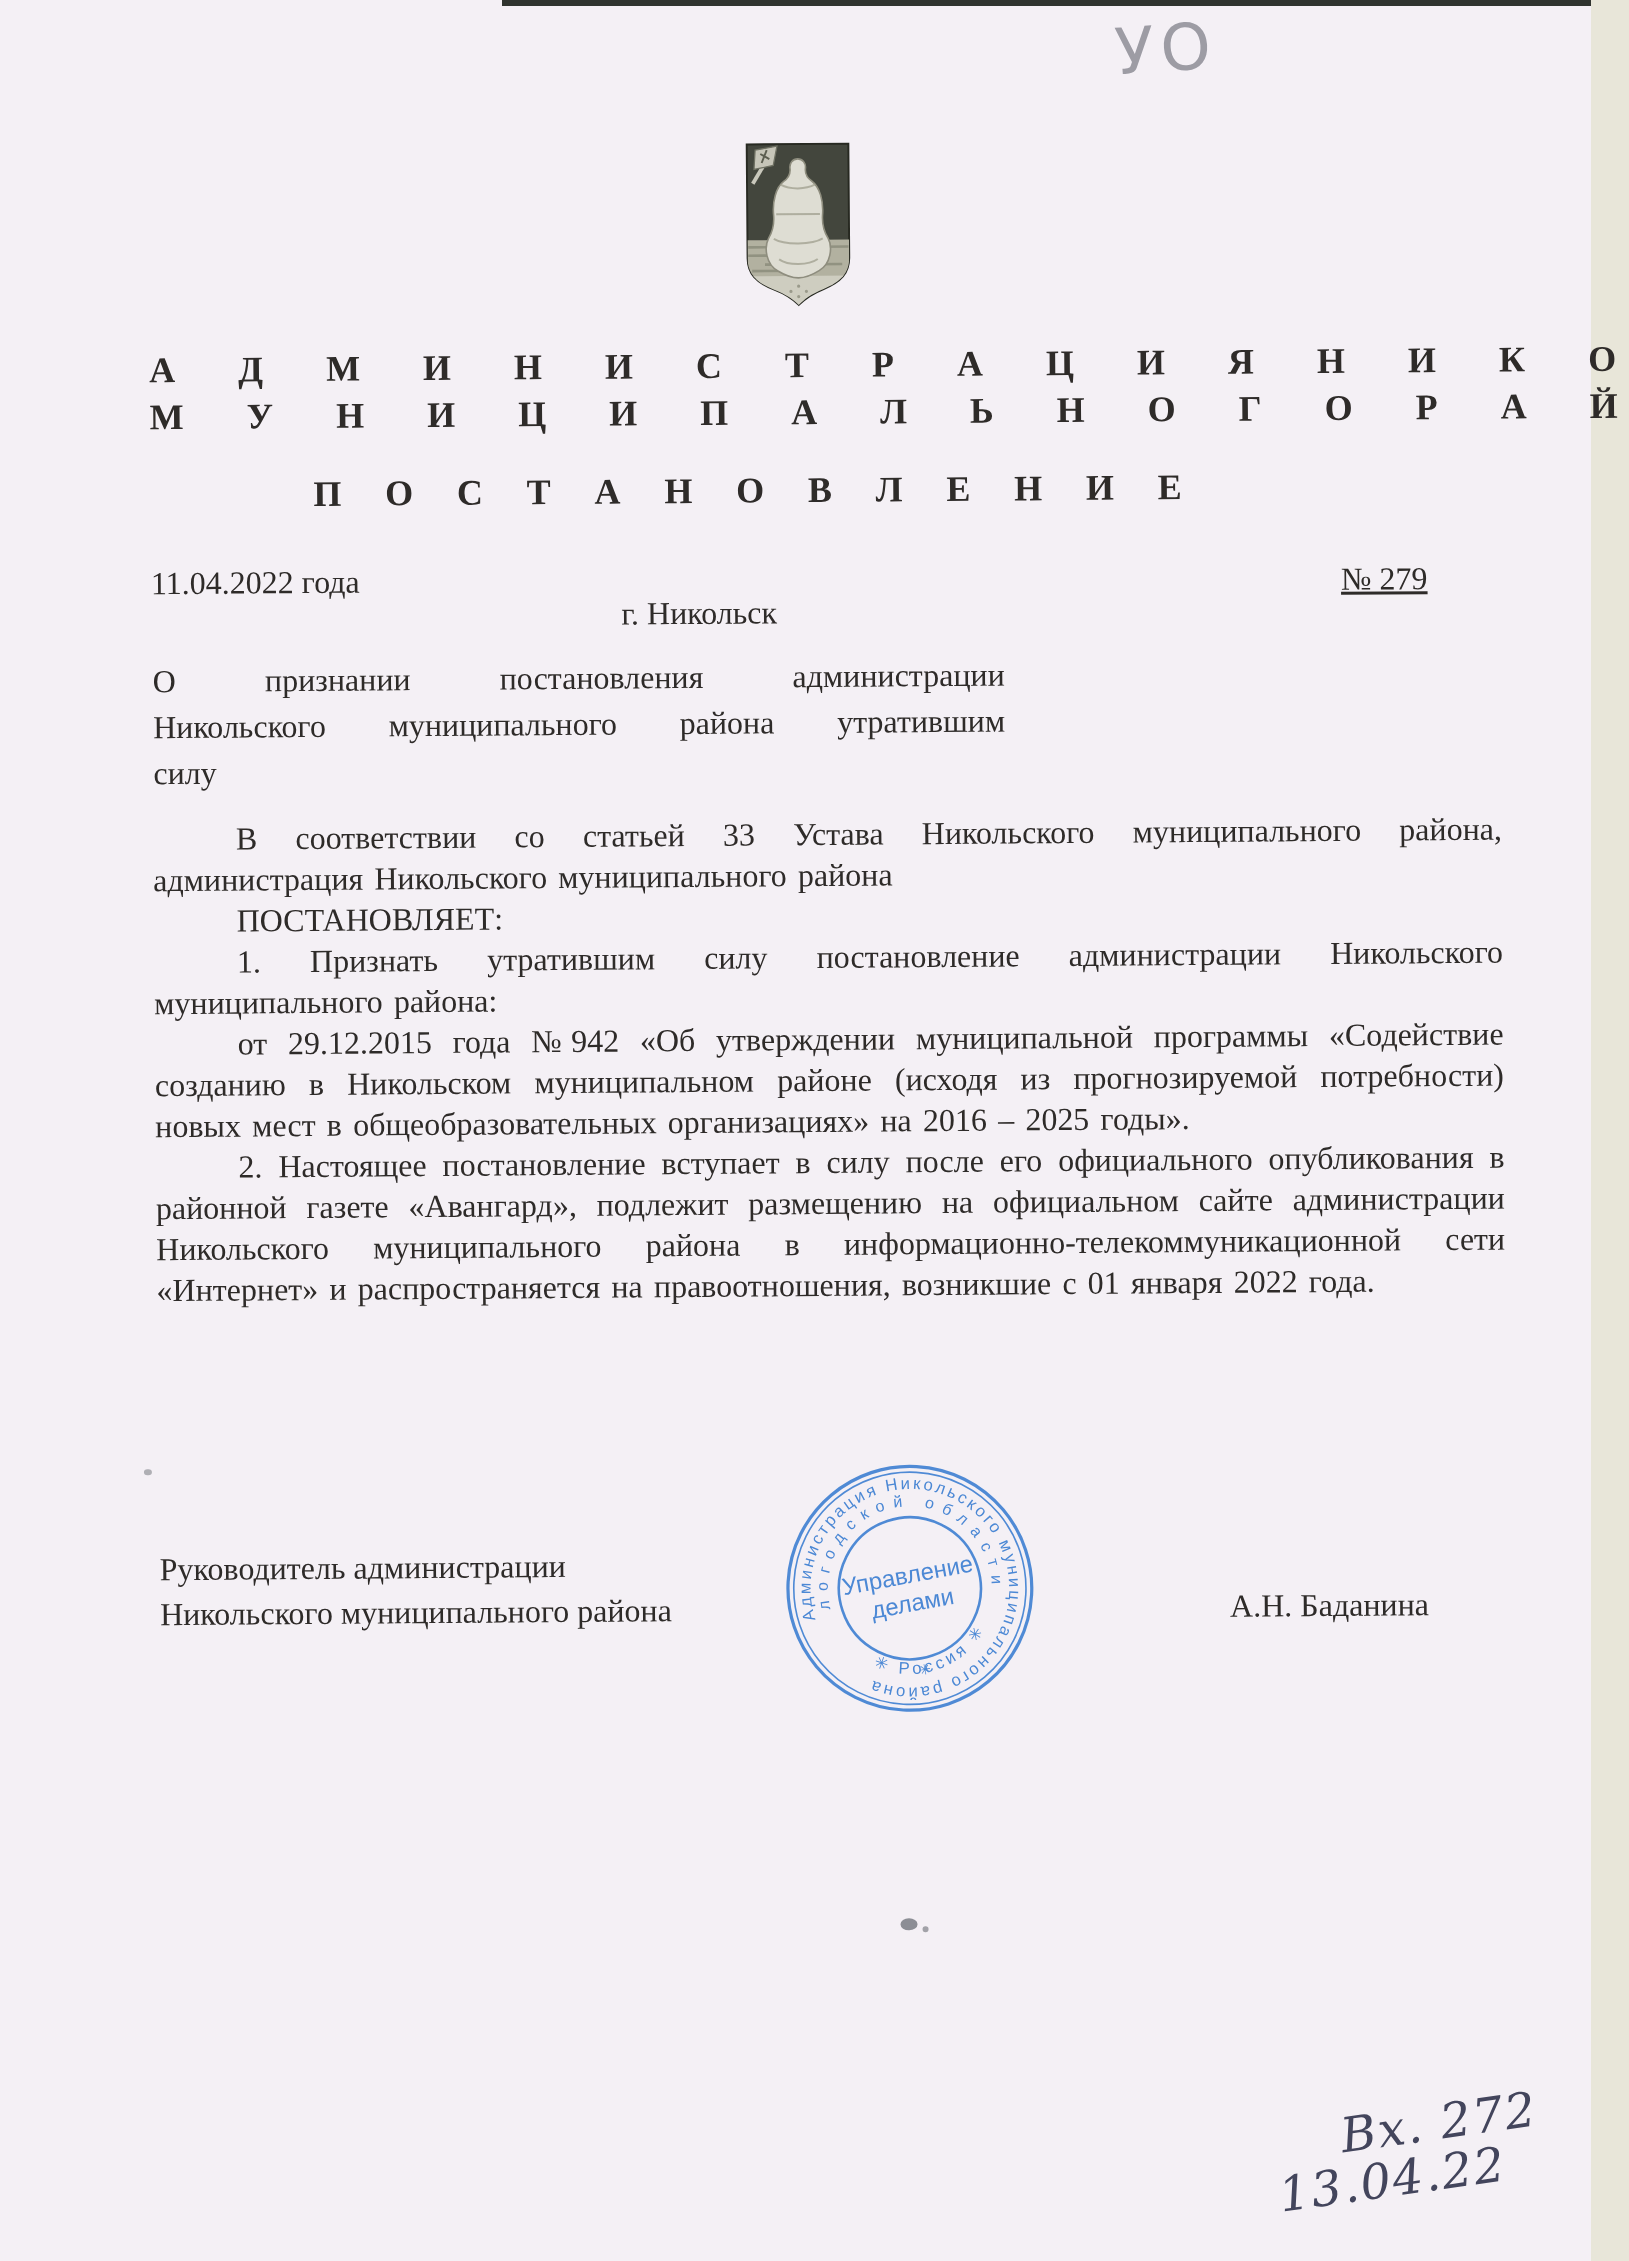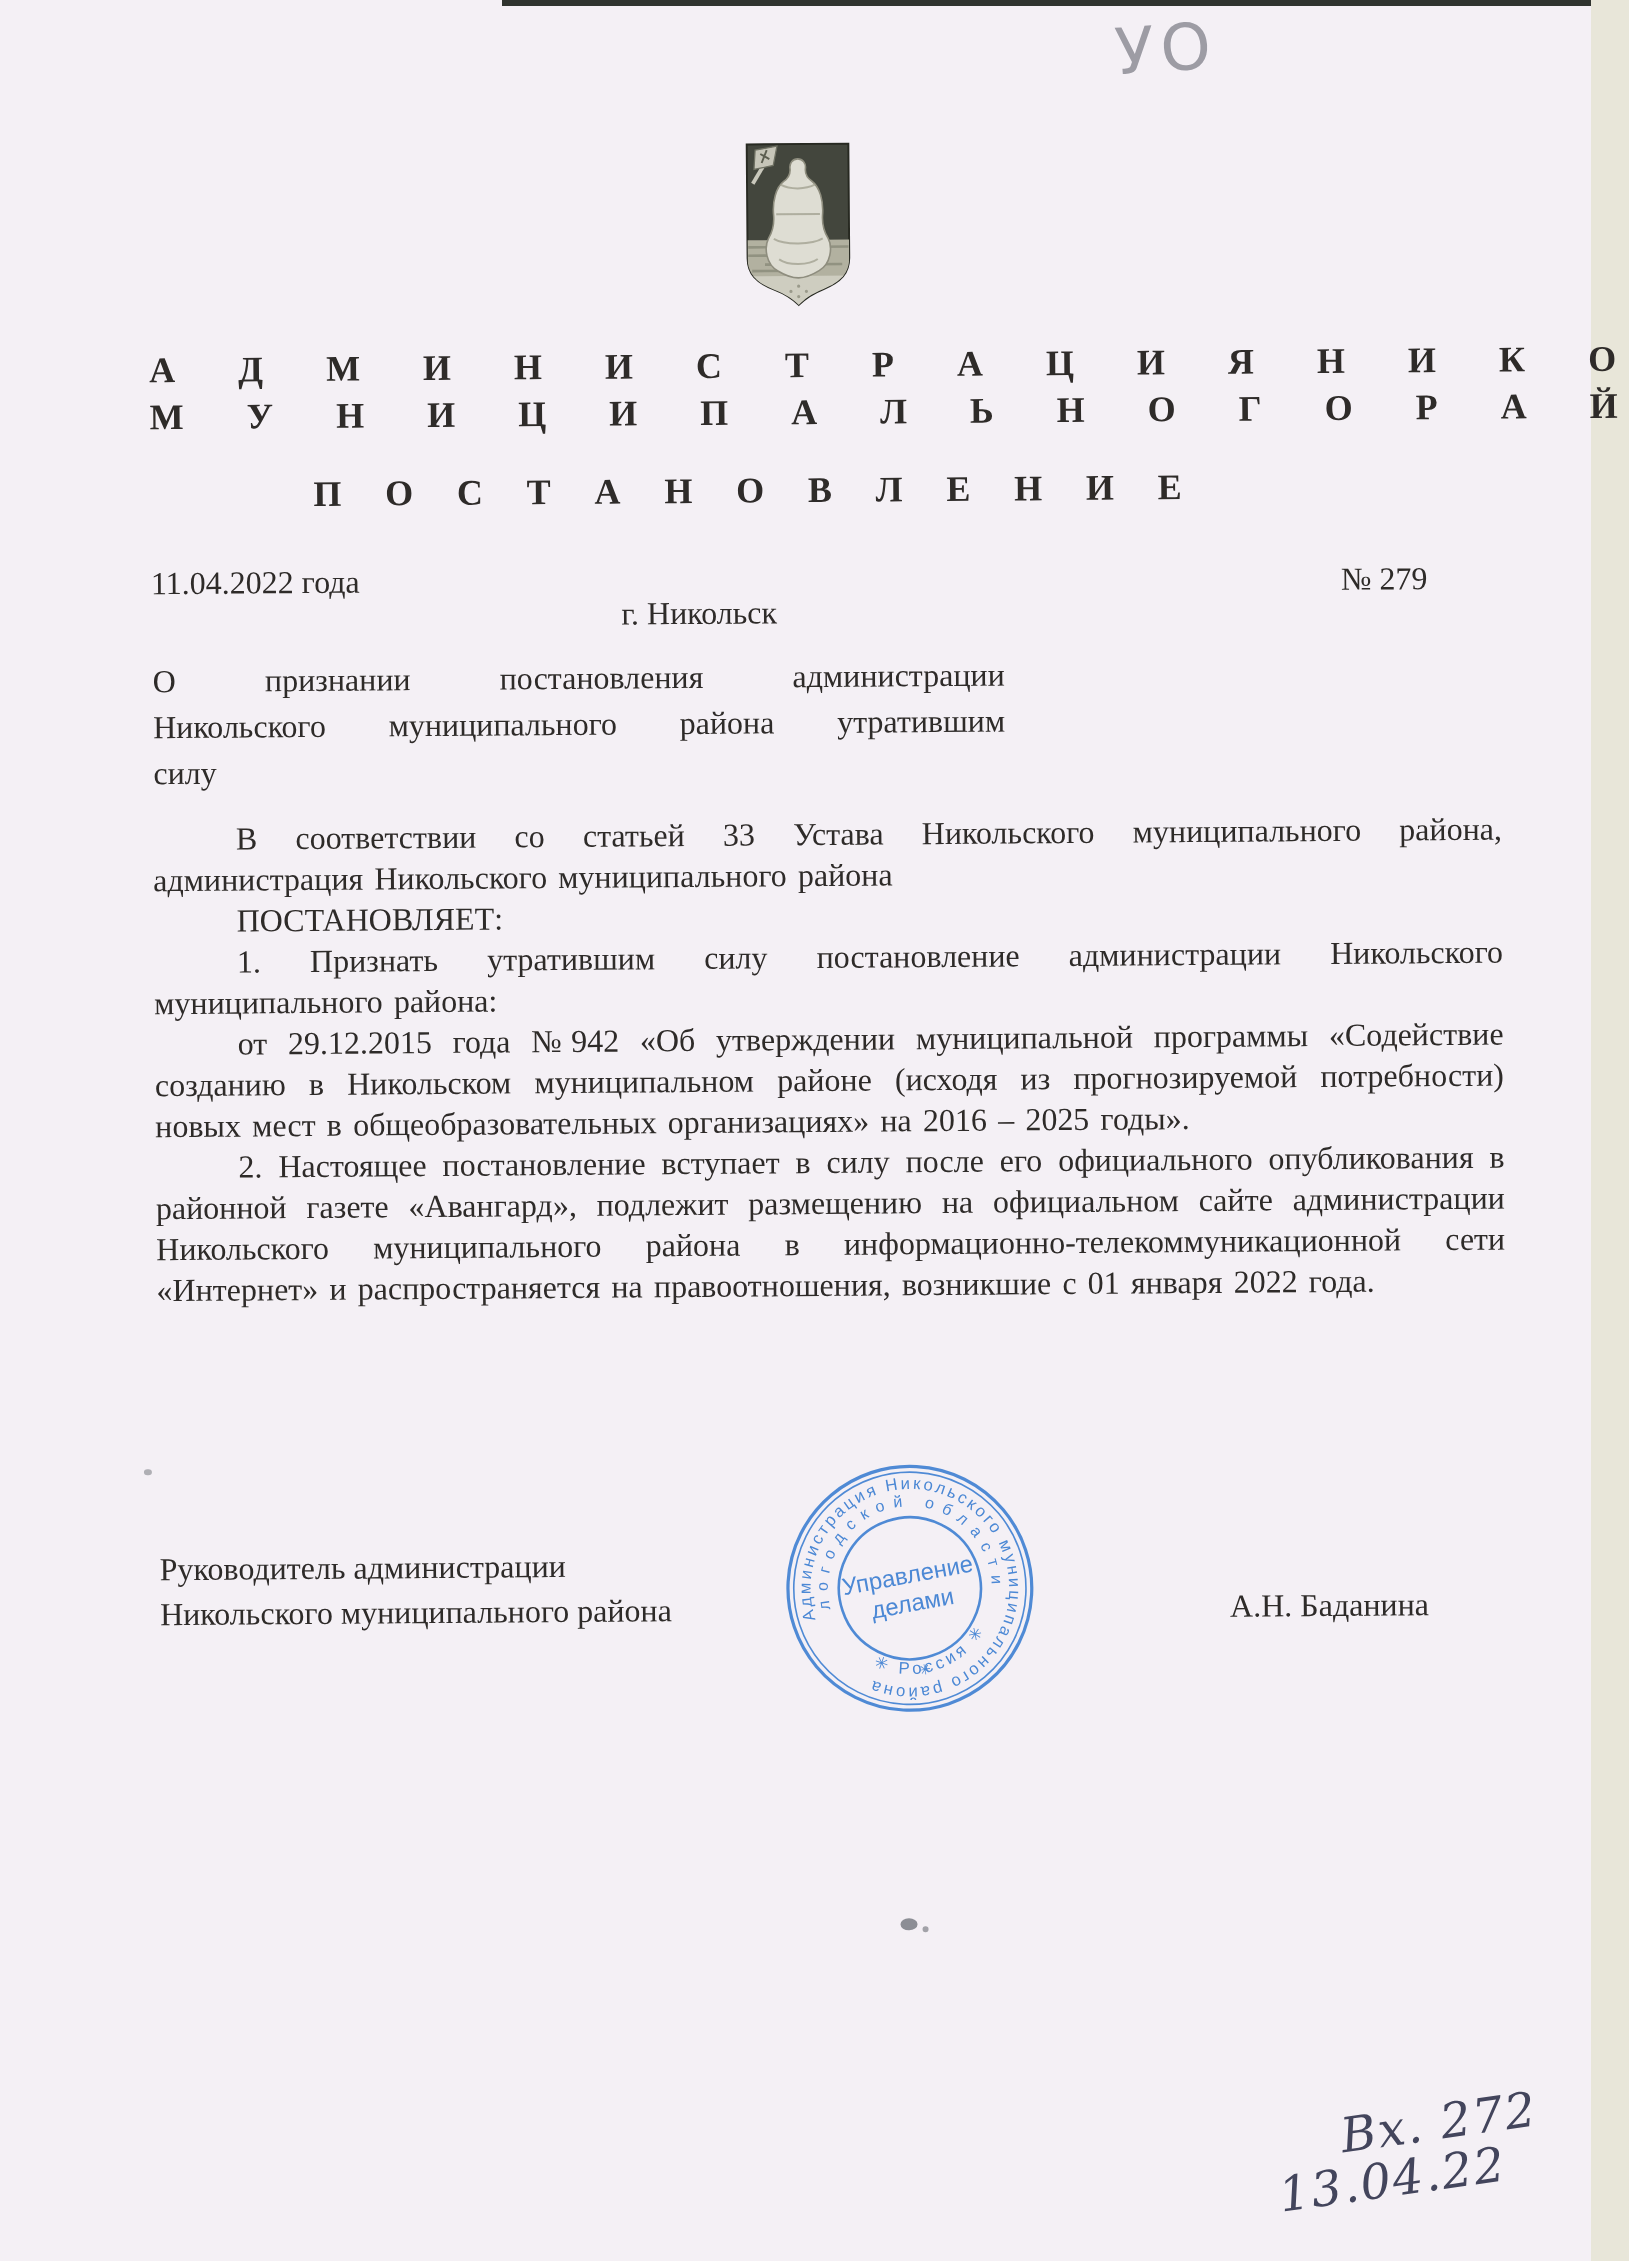--- a/index.html
+++ b/index.html
@@ -15,21 +15,21 @@
   .edge-top{left:502px;top:0;width:1128px;height:5.8px;background:#30342f;}
   
   .content{position:absolute;left:0;top:0;width:1630px;height:2261px;
     transform:rotate(-0.45deg);transform-origin:815px 1096px;}
   
   .org-line{left:155px;width:1212px;text-align:center;font-weight:bold;
     font-size:36px;letter-spacing:13px;word-spacing:28px;white-space:nowrap;}
   .doc-type{left:155px;top:469px;width:1212px;text-align:center;font-weight:bold;
     font-size:36px;letter-spacing:17.4px;}
   .date-line{left:155px;top:560px;font-size:32px;}
-  .doc-number{left:1345px;top:565px;font-size:32px;}
+  .doc-number{left:1345px;top:565px;font-size:32px;text-decoration:underline;}
   .city-line{left:155px;top:594px;width:1096px;text-align:center;font-size:32px;}
   
   .subject{left:156px;top:653px;width:852px;font-size:32px;line-height:46px;}
   .subject .jline{text-align:justify;text-align-last:justify;}
   .subject .lline{text-align:left;}
   
   .body-text{left:155px;top:814px;width:1349px;font-size:32px;line-height:41px;}
   .body-text p{margin:0;text-align:justify;text-indent:83px;word-spacing:3.2px;}
   
   .sig-block{left:156px;top:1542px;font-size:32px;line-height:45px;}

